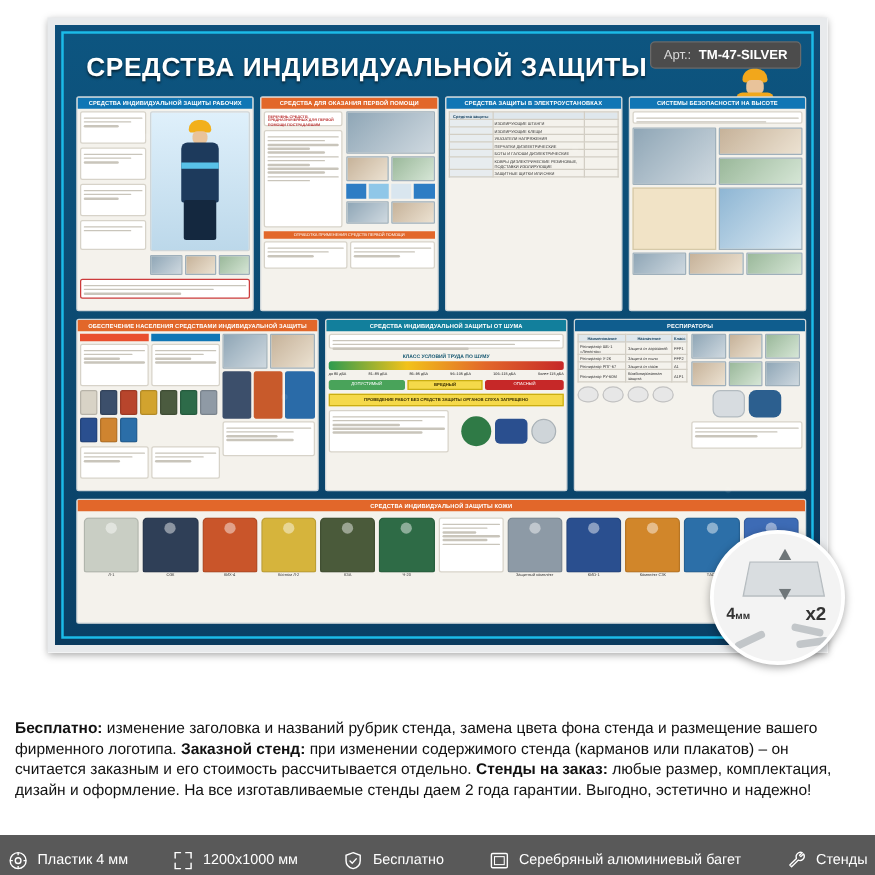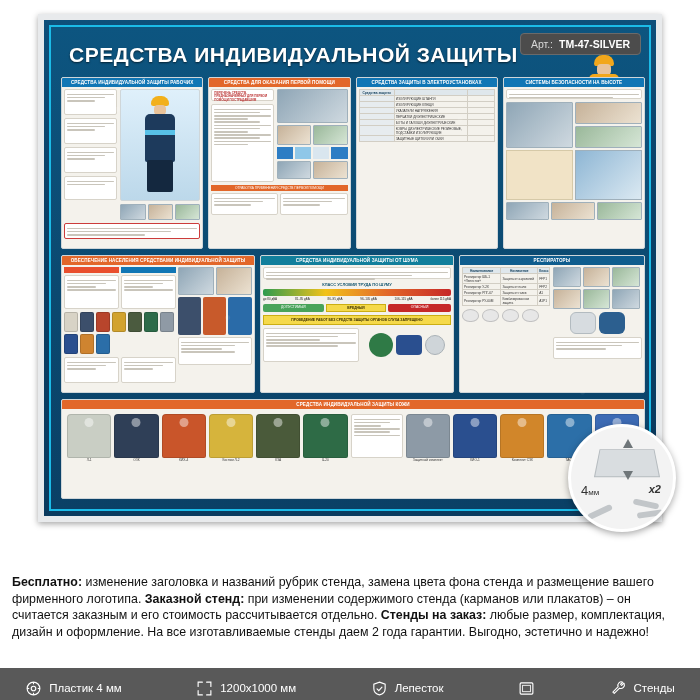--- a/index.html
+++ b/index.html
@@ -122,23 +122,23 @@
     position:absolute; right:14px; bottom:6px; width:108px; height:108px;
     border-radius:50%; background:#f3f3f3; border:3px solid #ffffff;
     box-shadow:0 2px 7px rgba(0,0,0,.35); overflow:hidden;
   }
   .fastener .box{
     position:absolute; left:26px; top:20px; width:60px; height:30px;
     background:#d9dde0; border:1px solid #b5bbbf; transform:perspective(60px) rotateX(22deg);
   }
   .fastener .arrow{ position:absolute; left:52px; top:12px; width:0;height:0;border-left:5px solid transparent;border-right:5px solid transparent;border-bottom:9px solid #6f7679;}
   .fastener .arrow2{ position:absolute; left:52px; top:44px; width:0;height:0;border-left:5px solid transparent;border-right:5px solid transparent;border-top:9px solid #6f7679;}
-  .fastener .mm{ position:absolute; left:10px; top:56px; font-size:13px; font-weight:normal; color:#333; }
+  .fastener .mm{ position:absolute; left:10px; top:56px; font-size:13px; font-weight:bold; color:#333; }
   .fastener .mm small{ font-size:8px; }
-  .fastener .x2{ position:absolute; right:12px; top:56px; font-size:11px; font-weight:bold; color:#333;font-style:italic;}
+  .fastener .x2{ position:absolute; right:12px; top:56px; font-size:15px; font-weight:bold; color:#333;}
   .fastener .screw{ position:absolute; width:26px;height:6px;background:#c2c6c9;border-radius:3px;}
 
   
   .desc {
     position:absolute; left:12px; right:12px; top:566px;
     font-size:12.4px; line-height:1.33; color:#111;
   }
   .desc b{ font-weight:bold; }
 
   
@@ -644,27 +644,28 @@
             <path d="M21 15v6h-6"></path>
         </g>
       </svg>
       <span>1200x1000 мм</span>
     </div>
     <div class="bb-item">
       <svg class="bb-ico" viewBox="0 0 24 24">
         <path d="M12 3l8 3v6c0 5-3.5 8-8 9-4.5-1-8-4-8-9V6z" fill="none" stroke="#fff" stroke-width="1.6"></path>
         <path d="M8.5 12.5l2.5 2.5 4.5-5" fill="none" stroke="#fff" stroke-width="1.6" stroke-linecap="round"></path>
       </svg>
-      <span>Лепесток</span>
+      <span>Бесплатно</span>
     </div>
     <div class="bb-item">
       <svg class="bb-ico" viewBox="0 0 24 24">
         <rect x="3" y="4" width="18" height="16" rx="1.5" fill="none" stroke="#fff" stroke-width="1.6"></rect>
         <rect x="6.5" y="7.5" width="11" height="9" fill="none" stroke="#fff" stroke-width="1.2"></rect>
       </svg>
+      <span>Серебряный алюминиевый багет</span>
     </div>
     <div class="bb-item">
       <svg class="bb-ico" viewBox="0 0 24 24">
         <path d="M20 5a5 5 0 01-6.5 6.5L6 19l-2-2 7.5-7.5A5 5 0 0118 3l-3 3 1.5 1.5 3-3z" fill="none" stroke="#fff" stroke-width="1.5" stroke-linejoin="round"></path>
       </svg>
       <span>Стенды</span>
     </div>
   </div>
 
 </div>

